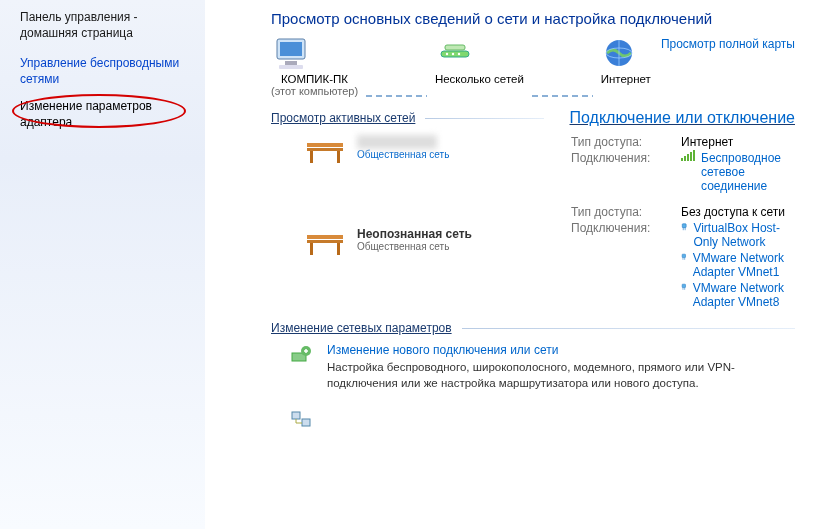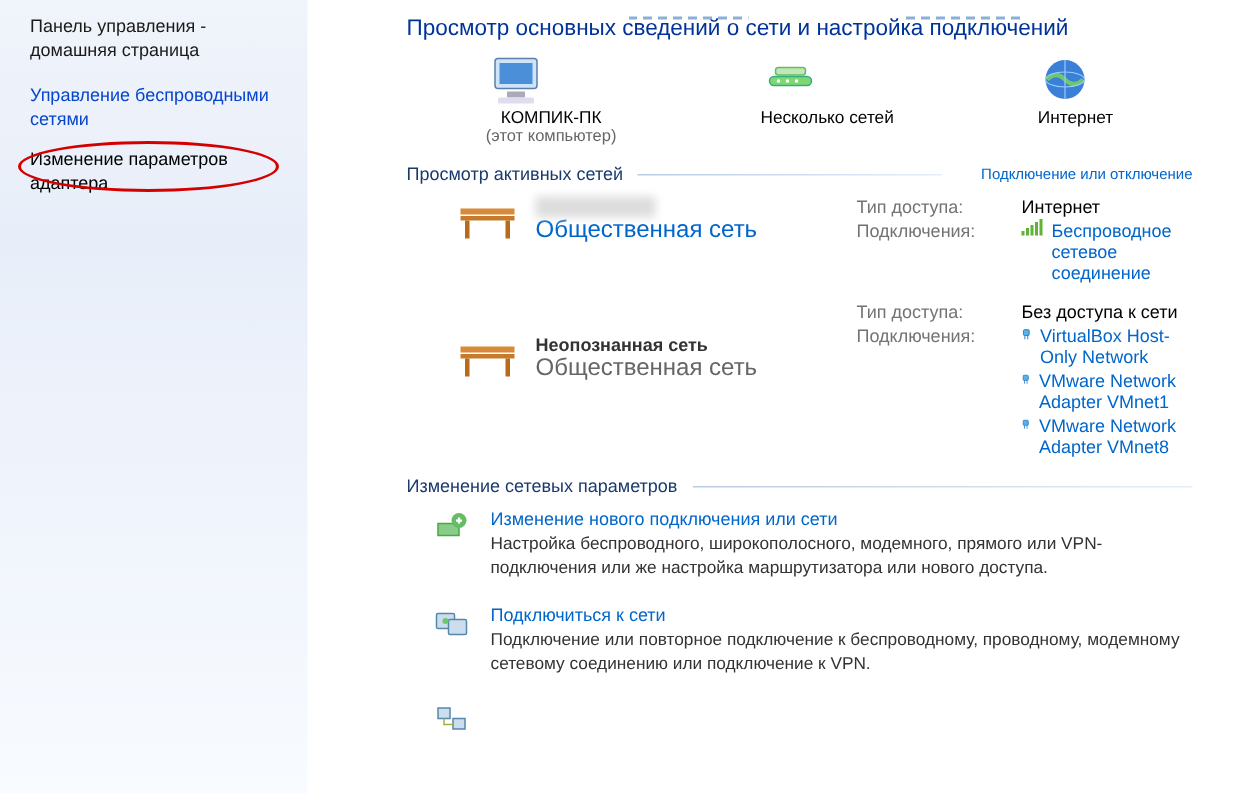--- a/index.html
+++ b/index.html
@@ -6,35 +6,35 @@
 body { width: 831px; height: 529px; background: #fff; font-size: 12px; color: #000; overflow: hidden; }
 .layout { display: flex; height: 100%; gap: 48px; }
 .sidebar { width: 205px; background: linear-gradient(to bottom,#f0f4fb,#e8eef9 30%,#f8fbff); padding: 10px 12px 10px 20px; }
 .home { font-size: 12px; color: #1a1a1a; margin-bottom: 14px; line-height: 1.3; }
 .side-link { display: block; color: #0645cc; text-decoration: none; margin-bottom: 10px; line-height: 1.35; cursor: pointer; }
 .circled { position: relative; color: #000; }
 .ellipse { position: absolute; left: -8px; top: -4px; width: 174px; height: 34px; border: 2px solid #d40000; border-radius: 50%; pointer-events: none; }
 .main { flex: 1; padding: 10px 36px 0 18px; overflow: hidden; }
 h1 { font-size: 15px; font-weight: 400; color: #003399; margin-bottom: 10px; }
 .map-row { display: flex; align-items: flex-start; }
-.map-diagram { flex: 1; display: flex; align-items: flex-start; justify-content: center; gap: 8px; margin-bottom: 6px; }
+.map-diagram { flex: 1; display: flex; align-items: flex-end; justify-content: center; gap: 8px; margin-bottom: 6px; }
 .node { text-align: center; font-size: 11.5px; }
 .node .sub { color: #666; font-size: 11px; }
 .mapline { flex: 1; height: 2px; background: repeating-linear-gradient(to right,#8bb0d6 0 6px,transparent 6px 10px); max-width: 80px; margin-top: -26px; }
 .link { color: #0066cc; cursor: pointer; }
 .map-link { font-size: 12px; margin-left: 10px; white-space: nowrap; }
-.section-title { font-size: 12px; color: #1a3a6e; display: flex; align-items: center; margin: 6px 0 8px; }
+.section-title { font-size: 12px; color: #1a3a6e; display: flex; align-items: center; margin: 6px 0 8px; text-decoration: underline; }
 .section-title .hr { flex: 1; height: 1px; background: linear-gradient(to right,#b8cbe4,#e5eef9); margin-left: 10px; }
-.section-title .rlink { margin-left: 26px; font-size: 10px; }
+.section-title .rlink { margin-left: 26px; font-size: 16px; }
 .net-block { display: flex; margin-bottom: 10px; }
 .net-left { display: flex; align-items: flex-start; width: 300px; padding-left: 34px; }
 .bench { width: 40px; height: 26px; margin-right: 12px; margin-top: 4px; }
 .net-info .name { color: #333; font-size: 12px; }
 .net-info .name.hidden { filter: blur(3px); color: #ccc; width: 80px; height: 14px; background: #ddd; }
-.net-info .type { color: #666; font-size: 16px; }
+.net-info .type { color: #666; font-size: 10px; }
 .net-info .type.link { color: #0066cc; }
 .net-right { flex: 1; }
 .kv { display: flex; font-size: 12px; margin-bottom: 2px; align-items: flex-start; }
 .kv .k { width: 110px; color: #737373; }
 .kv .v { flex: 1; }
 .conn-list { display: flex; flex-direction: column; gap: 2px; }
 .conn { display: flex; align-items: flex-start; gap: 6px; }
 .sig { display: inline-flex; align-items: flex-end; gap: 1px; height: 10px; }
 .sig i { width: 2px; background: #5fb336; display: inline-block; }
 .sig i:nth-child(1){height:3px} .sig i:nth-child(2){height:5px} .sig i:nth-child(3){height:7px} .sig i:nth-child(4){height:9px} .sig i:nth-child(5){height:11px}
@@ -91,20 +91,21 @@
           <svg width="36" height="36" viewBox="0 0 36 36">
               <circle cx="18" cy="16" r="13" fill="#3a7fd8"></circle>
               <path d="M6 16 Q12 10 18 16 Q24 22 30 16" stroke="#6fc66f" stroke-width="3" fill="none"></path>
               <ellipse cx="18" cy="16" rx="13" ry="5" fill="none" stroke="#9cf" stroke-width="0.8"></ellipse>
               <line x1="18" y1="3" x2="18" y2="29" stroke="#9cf" stroke-width="0.8"></line>
             </svg>
           <div>Интернет</div>
           <div class="sub">&nbsp;</div>
         </div>
       </div>
+      <span class="link map-link">Просмотр полной карты</span>
     </div>
 
     <div class="section-title">
       <span>Просмотр активных сетей</span>
       <span class="hr"></span>
       <span class="link rlink">Подключение или отключение</span>
     </div>
 
     <div class="net-block">
       <div class="net-left">
@@ -207,33 +208,20 @@
             </svg>
           </div>
           <div class="task-body">
             <div class="t-title">Изменение нового подключения или сети</div>
             <div class="t-desc">Настройка беспроводного, широкополосного, модемного, прямого или VPN-подключения или же настройка маршрутизатора или нового доступа.</div>
           </div>
         </div>
         <div class="task">
           <div class="task-icon">
             <svg width="24" height="24" viewBox="0 0 24 24">
-              <rect x="2" y="6" width="12" height="10" rx="1" fill="#cde" stroke="#58a"></rect>
-              <rect x="10" y="10" width="12" height="10" rx="1" fill="#cde" stroke="#58a"></rect>
-              <circle cx="8" cy="11" r="2" fill="#6fc66f"></circle>
-            </svg>
-          </div>
-          <div class="task-body">
-            <div class="t-title">Подключиться к сети</div>
-            <div class="t-desc">Подключение или повторное подключение к беспроводному, проводному, модемному сетевому соединению или подключение к VPN.</div>
-          </div>
-        </div>
-        <div class="task">
-          <div class="task-icon">
-            <svg width="24" height="24" viewBox="0 0 24 24">
               <rect x="3" y="5" width="8" height="7" fill="#cde" stroke="#58a"></rect>
               <rect x="13" y="12" width="8" height="7" fill="#cde" stroke="#58a"></rect>
               <path d="M7 12 v4 h6" stroke="#aa4" fill="none"></path>
             </svg>
           </div>
         </div>
       </div>
   </div>
 </div>
 

